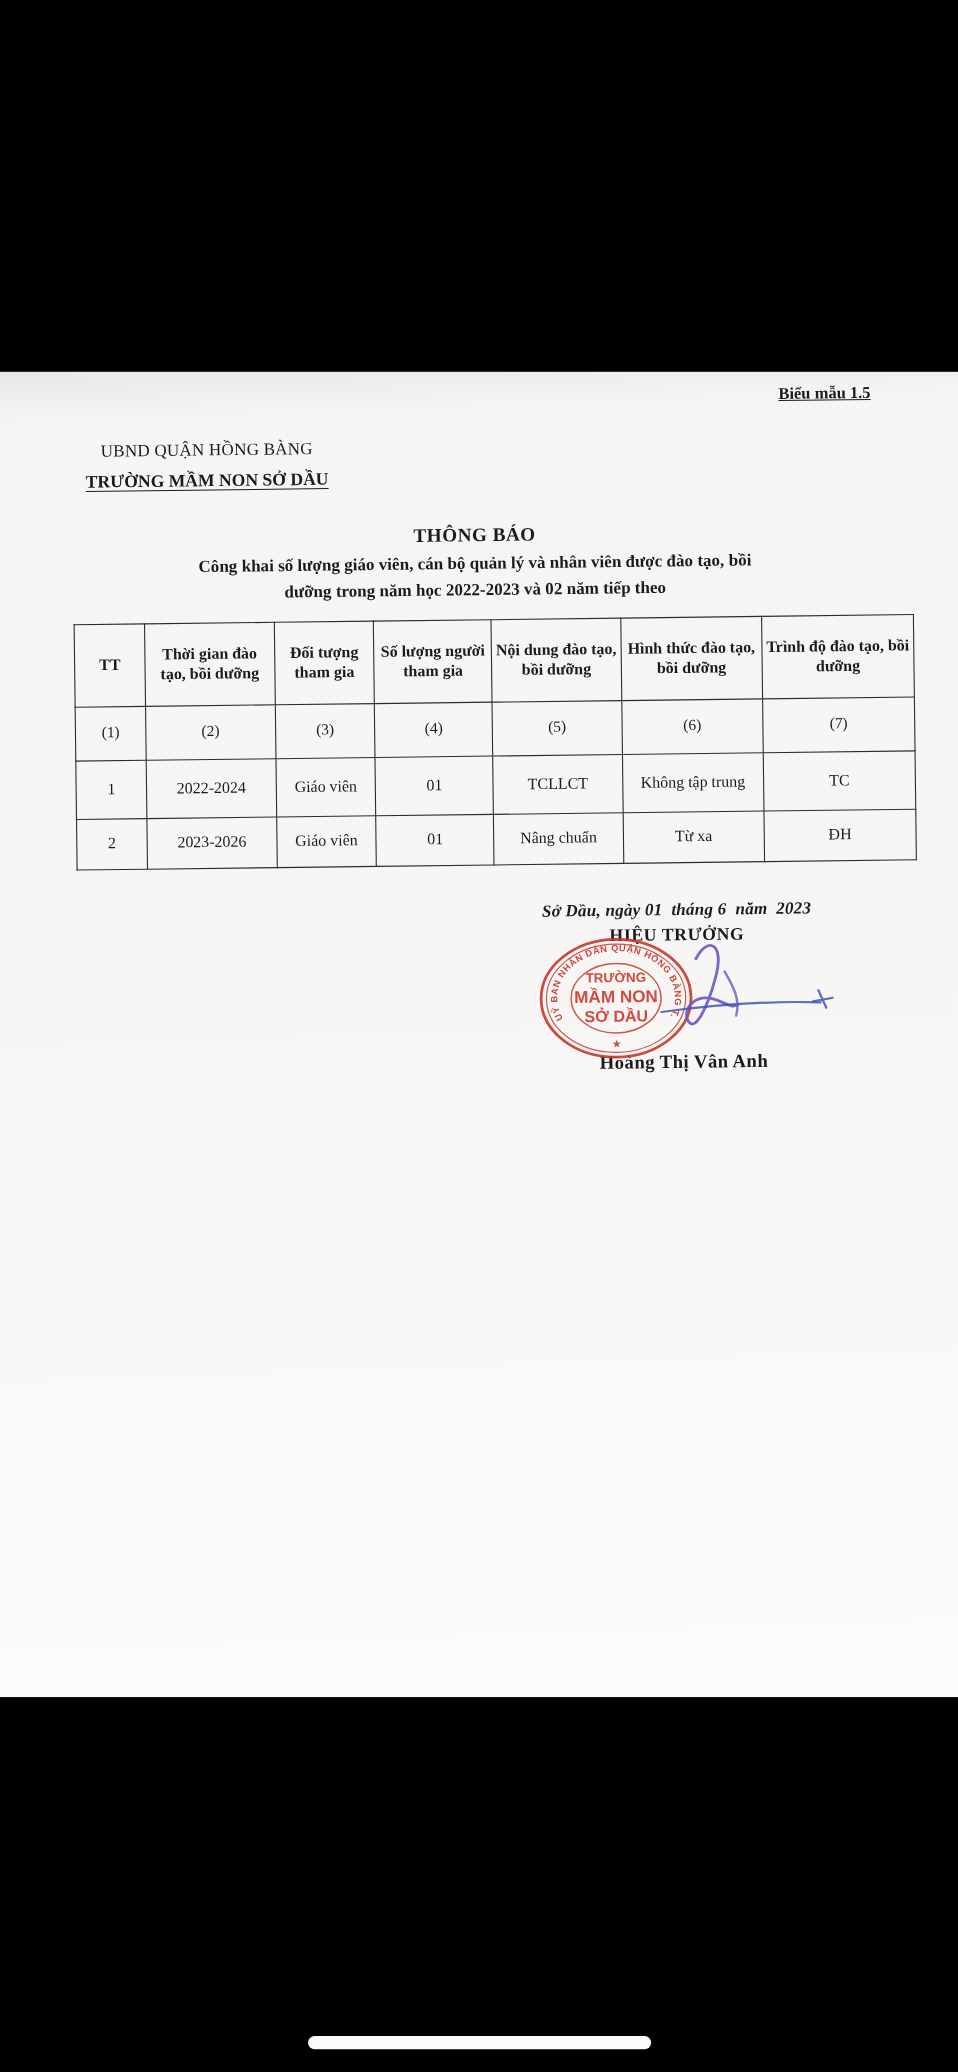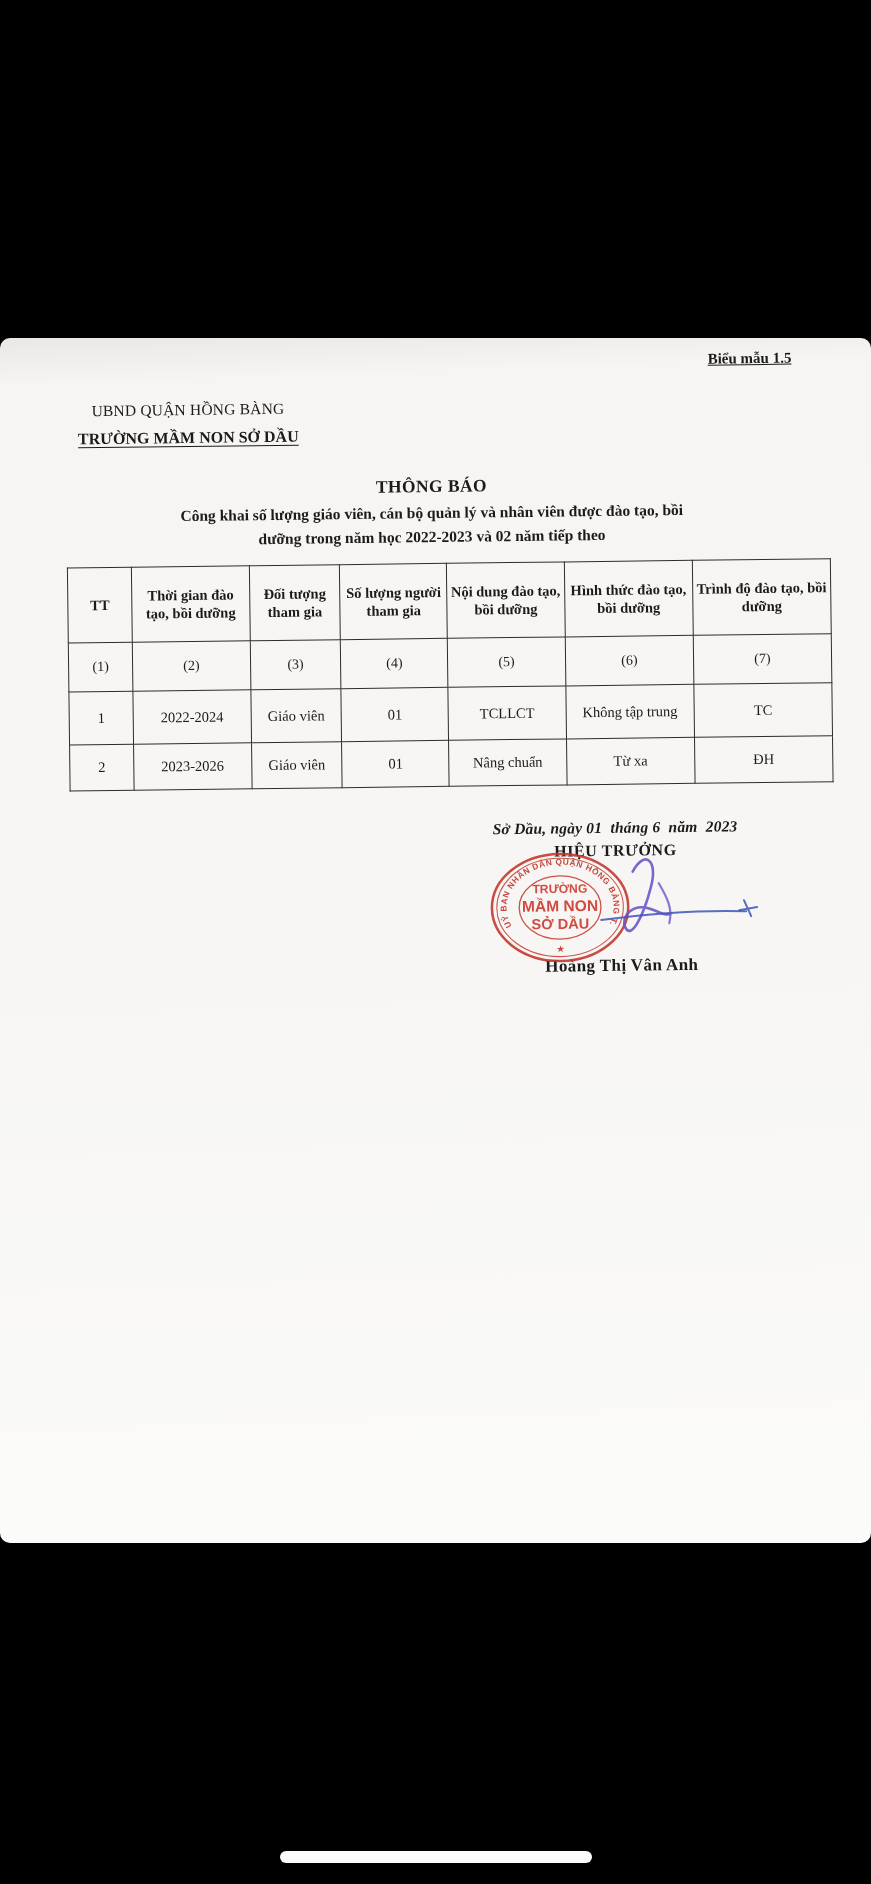--- a/index.html
+++ b/index.html
@@ -13,21 +13,20 @@
   }
   .letterbox { position: absolute; left: 0; width: 100%; background: #000; }
   .letterbox.top { top: 0; height: 338px; }
   .letterbox.bottom { top: 1543px; height: 341px; }
 
   .photo-page {
     position: absolute;
     top: 338px; left: 0;
     width: 871px; height: 1205px;
     background: linear-gradient(178deg, #e9e8e6 0%, #f6f5f3 4%, #f7f6f4 55%, #fbfbfa 100%);
-    border-radius: 10px;
   }
   .doc-content {
     position: absolute; inset: 0;
     transform: rotate(-0.7deg);
     transform-origin: 50% 40%;
     color: #1b1b1b;
   }
 
   .form-label {
     position: absolute; top: 16px; right: 74px;

